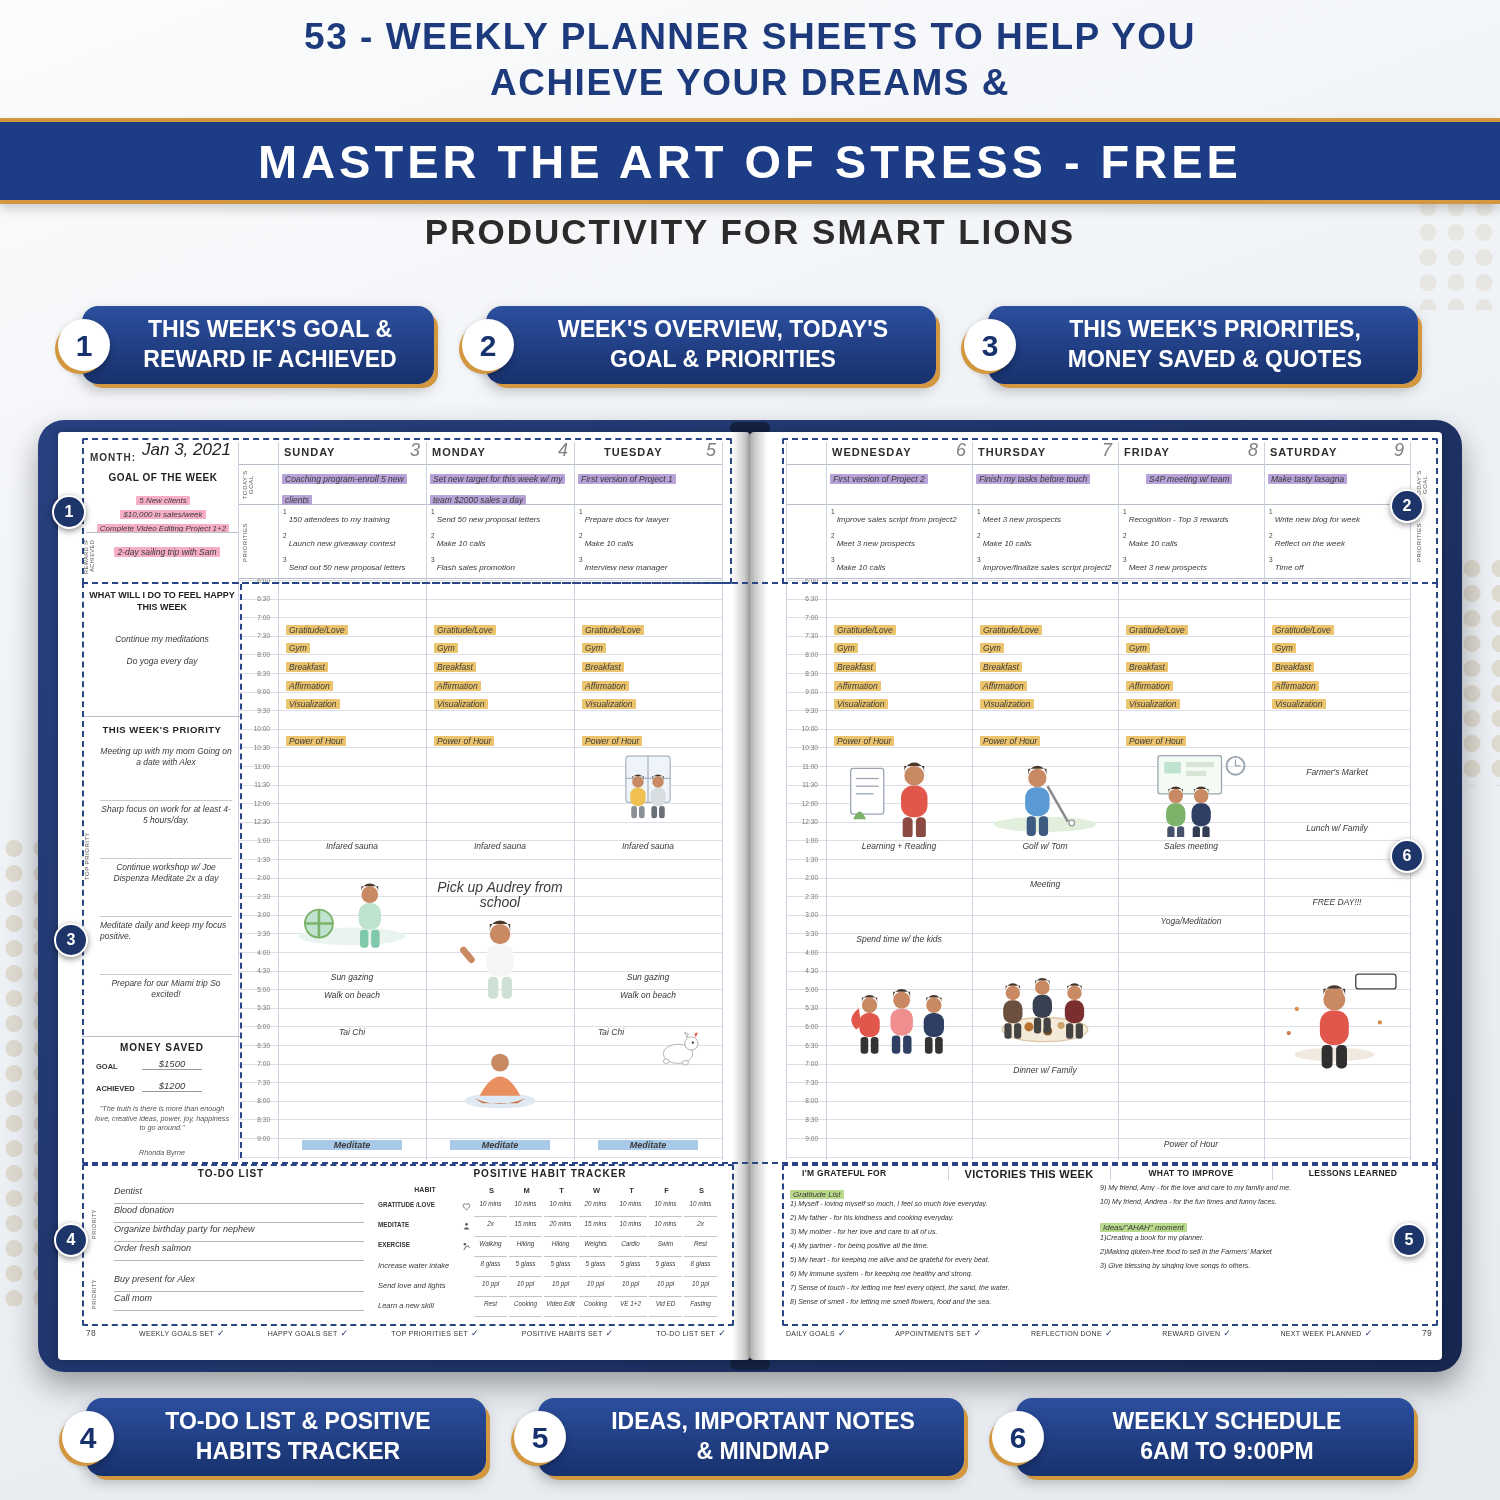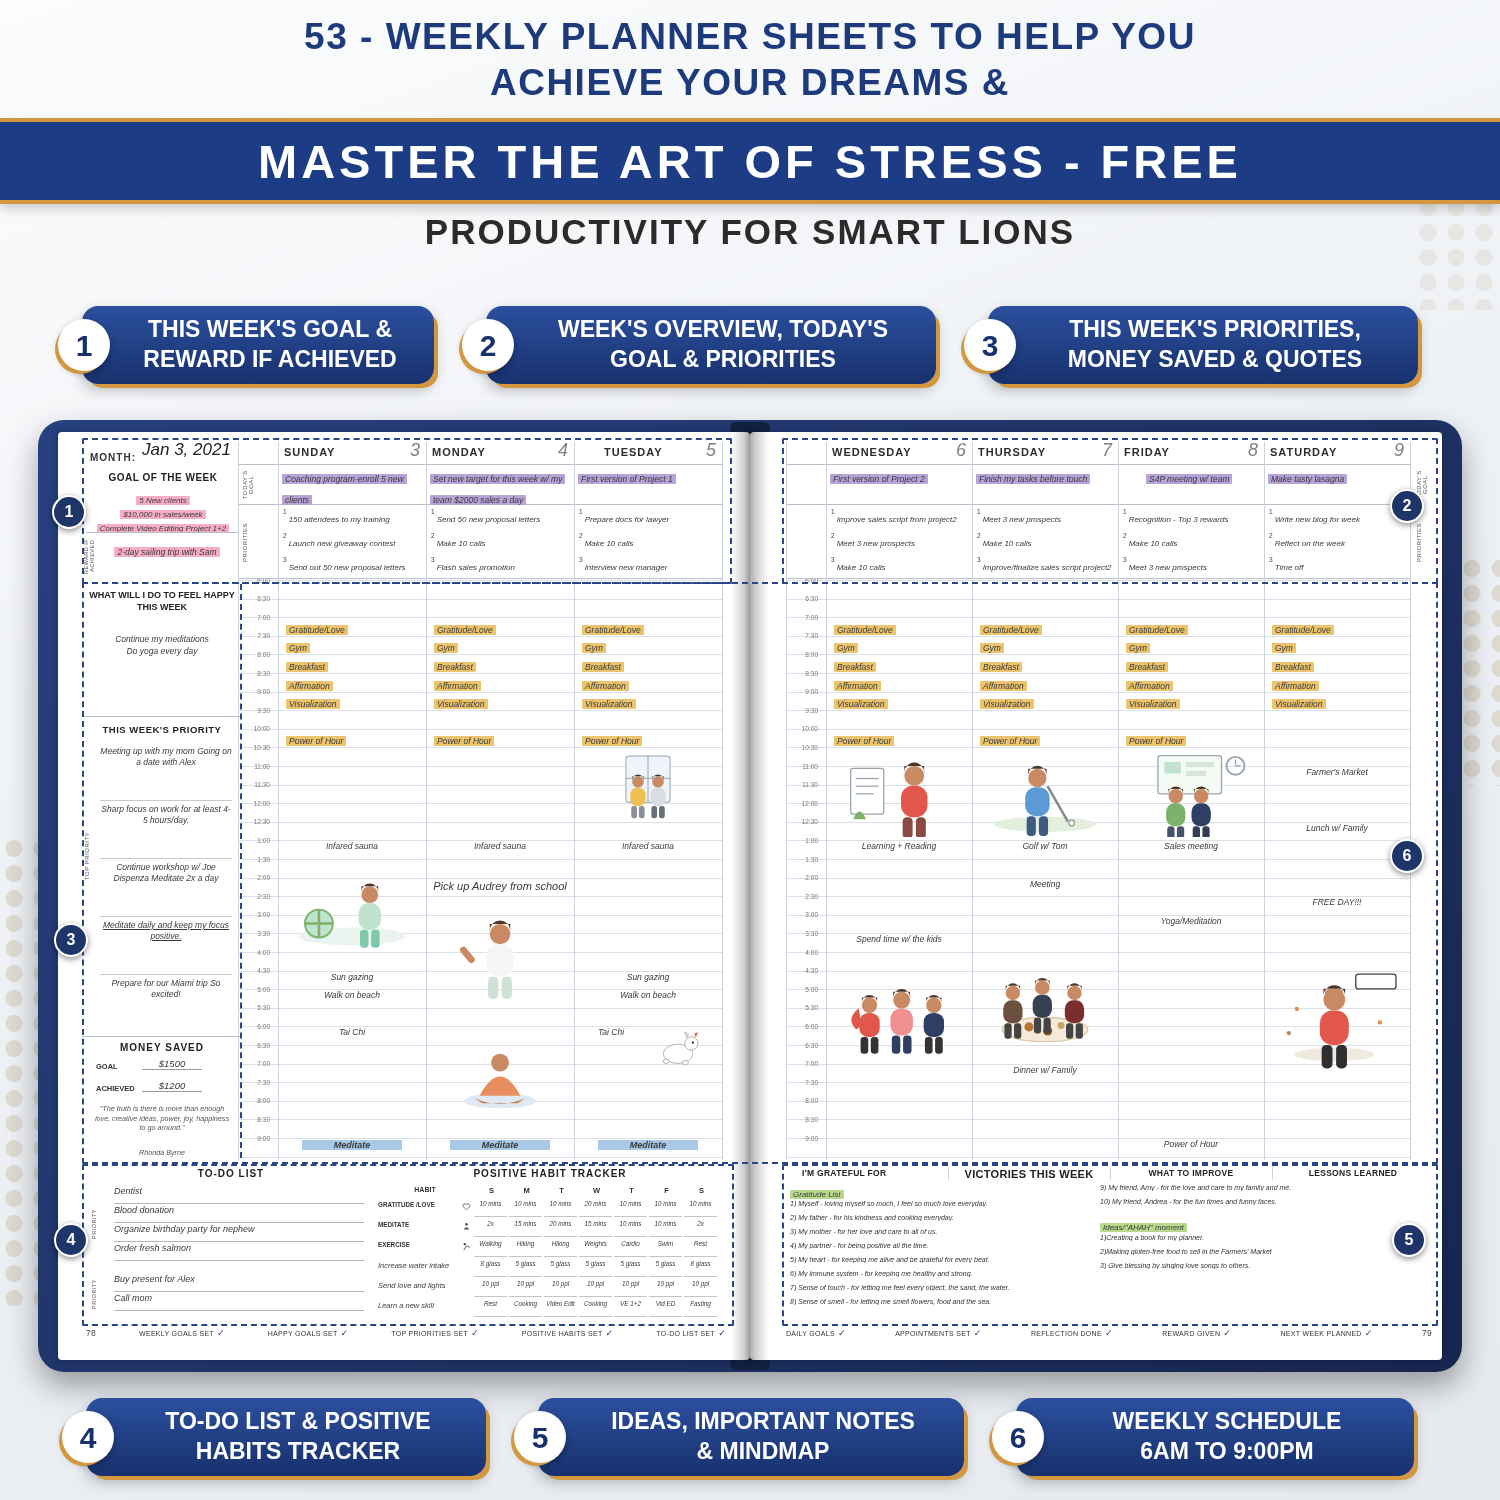--- a/index.html
+++ b/index.html
@@ -244,21 +244,21 @@
         <div style="position: absolute; left: 393px; top: 88px; width: 138px; line-height: 1.1;"><span style="font-size: 6.5px; vertical-align: top; margin-right: 2px; color: rgb(68, 68, 68);">1</span><span class="hand" style="font-size: 8px;">Send 50 new proposal letters</span></div>
         <div style="position: absolute; left: 393px; top: 112px; width: 138px; line-height: 1.1;"><span style="font-size: 6.5px; vertical-align: top; margin-right: 2px; color: rgb(68, 68, 68);">2</span><span class="hand" style="font-size: 8px;">Make 10 calls</span></div>
         <div style="position: absolute; left: 393px; top: 136px; width: 138px; line-height: 1.1;"><span style="font-size: 6.5px; vertical-align: top; margin-right: 2px; color: rgb(68, 68, 68);">3</span><span class="hand" style="font-size: 8px;">Flash sales promotion</span></div>
         <div style="position: absolute; left: 396px; top: 198.7px; width: 132px;"><span class="hl hand" style="background: rgb(236, 196, 109); font-size: 8.5px;">Gratitude/Love</span></div>
         <div style="position: absolute; left: 396px; top: 217.3px; width: 132px;"><span class="hl hand" style="background: rgb(236, 196, 109); font-size: 8.5px;">Gym</span></div>
         <div style="position: absolute; left: 396px; top: 235.9px; width: 132px;"><span class="hl hand" style="background: rgb(236, 196, 109); font-size: 8.5px;">Breakfast</span></div>
         <div style="position: absolute; left: 396px; top: 254.5px; width: 132px;"><span class="hl hand" style="background: rgb(236, 196, 109); font-size: 8.5px;">Affirmation</span></div>
         <div style="position: absolute; left: 396px; top: 273.1px; width: 132px;"><span class="hl hand" style="background: rgb(236, 196, 109); font-size: 8.5px;">Visualization</span></div>
         <div style="position: absolute; left: 396px; top: 310.3px; width: 132px;"><span class="hl hand" style="background: rgb(236, 196, 109); font-size: 8.5px;">Power of Hour</span></div>
         <div class="hand" style="position: absolute; left: 390px; top: 422.4px; width: 144px; text-align: center; font-size: 8.5px; line-height: 1.1;">Infared sauna</div>
-        <div class="hand" style="position: absolute; left: 390px; top: 459.6px; width: 144px; text-align: center; font-size: 11px; line-height: 1.1;">Pick up Audrey from school</div>
+        <div class="hand" style="position: absolute; left: 390px; top: 459.6px; width: 144px; text-align: center; font-size: 14px; line-height: 1.1;">Pick up Audrey from school</div>
         <div style="position: absolute; left: 394px; top: 477.2px; width: 136px; height: 107.6px;"><svg viewBox="0 0 100 70" width="100%" height="100%" preserveAspectRatio="xMidYMid meet">
             <g transform="translate(50,44) scale(1.25)">
               <circle cx="0" cy="-17" r="6" fill="#c98a63"></circle>
               <path d="M-6 -19 a6 6 0 0 1 12 0 l0 -4 -12 0 z" fill="#4a3728"></path>
               <rect x="-8" y="-11" width="16" height="19" rx="7" fill="#f3f6f3"></rect>
               <rect x="-7" y="8" width="6" height="13" rx="2.5" fill="#cfe0d5"></rect>
               <rect x="1" y="8" width="6" height="13" rx="2.5" fill="#cfe0d5"></rect>
             </g>
             <rect x="-17" y="-27" width="5" height="14" rx="2.5" fill="#c98a63" transform="translate(50,44) rotate(-40)"></rect>
           </svg></div>
@@ -490,28 +490,28 @@
           </svg></div>
         <div style="position: absolute; left: 50px; top: 52px; width: 150px; font-size: 10px; font-weight: bold; text-align: center; letter-spacing: 0.5px; color: rgb(34, 34, 34);">GOAL OF THE WEEK</div>
         <div style="position: absolute; left: 54px; top: 68px; width: 142px; text-align: center; line-height: 1.2;"><span class="hl hand" style="background: rgb(246, 174, 199); font-size: 8px;">5 New clients</span></div>
         <div style="position: absolute; left: 54px; top: 82px; width: 142px; text-align: center; line-height: 1.2;"><span class="hl hand" style="background: rgb(246, 174, 199); font-size: 8px;">$10,000 in sales/week</span></div>
         <div style="position: absolute; left: 54px; top: 96px; width: 142px; text-align: center; line-height: 1.2;"><span class="hl hand" style="background: rgb(246, 174, 199); font-size: 8px;">Complete Video Editing Project 1+2</span></div>
         <div class="hardline" style="left: 48px; top: 112px; width: 152px;"></div>
         <div class="vtext" style="left: 46px; top: 114px; height: 44px; width: 11px; font-size: 5.5px;">REWARD IF ACHIEVED</div>
         <div style="position: absolute; left: 62px; top: 120px; width: 134px; text-align: center; line-height: 1.3;"><span class="hl hand" style="background: rgb(246, 174, 199); font-size: 8.5px;">2-day sailing trip with Sam</span></div>
         <div style="position: absolute; left: 50px; top: 170px; width: 148px; font-size: 9px; font-weight: bold; text-align: center; line-height: 1.3; color: rgb(34, 34, 34);">WHAT WILL I DO TO FEEL HAPPY THIS WEEK</div>
         <div class="hand" style="position: absolute; left: 50px; top: 214px; width: 148px; font-size: 8.5px; text-align: center;">Continue my meditations</div>
-        <div class="hand" style="position: absolute; left: 50px; top: 226px; width: 148px; font-size: 8.5px; text-align: center;">Do yoga every day</div>
+        <div class="hand" style="position: absolute; left: 50px; top: 236px; width: 148px; font-size: 8.5px; text-align: center;">Do yoga every day</div>
         <div class="hardline" style="left: 44px; top: 296px; width: 160px;"></div>
         <div style="position: absolute; left: 50px; top: 304px; width: 148px; font-size: 9.5px; font-weight: bold; text-align: center; letter-spacing: 0.5px; color: rgb(34, 34, 34);">THIS WEEK'S PRIORITY</div>
         <div class="vtext" style="left: 46px; top: 356px; height: 160px; width: 11px; font-size: 6px;">TOP PRIORITY</div>
         <div class="hand" style="position: absolute; left: 62px; top: 326px; width: 132px; font-size: 8.5px; text-align: center; line-height: 1.25; height: 54px; border-bottom: 1px solid rgb(201, 201, 201);">Meeting up with my mom Going on a date with Alex</div>
         <div class="hand" style="position: absolute; left: 62px; top: 384px; width: 132px; font-size: 8.5px; text-align: center; line-height: 1.25; height: 54px; border-bottom: 1px solid rgb(201, 201, 201);">Sharp focus on work for at least 4-5 hours/day.</div>
         <div class="hand" style="position: absolute; left: 62px; top: 442px; width: 132px; font-size: 8.5px; text-align: center; line-height: 1.25; height: 54px; border-bottom: 1px solid rgb(201, 201, 201);">Continue workshop w/ Joe Dispenza Meditate 2x a day</div>
-        <div class="hand" style="position: absolute; left: 62px; top: 500px; width: 132px; font-size: 8.5px; text-align: center; line-height: 1.25; height: 54px; border-bottom: 1px solid rgb(201, 201, 201); text-decoration: underline;">Meditate daily and keep my focus positive.</div>
+        <div class="hand" style="position: absolute; left: 62px; top: 500px; width: 132px; font-size: 8.5px; text-align: left; line-height: 1.25; height: 54px; border-bottom: 1px solid rgb(201, 201, 201);">Meditate daily and keep my focus positive.</div>
         <div class="hand" style="position: absolute; left: 62px; top: 558px; width: 132px; font-size: 8.5px; text-align: center; line-height: 1.25; height: 54px;">Prepare for our Miami trip So excited!</div>
         <div class="hardline" style="left: 44px; top: 616px; width: 160px;"></div>
         <div style="position: absolute; left: 50px; top: 622px; width: 148px; font-size: 10px; font-weight: bold; text-align: center; letter-spacing: 1px; color: rgb(34, 34, 34);">MONEY SAVED</div>
         <div style="position: absolute; left: 58px; top: 642px; width: 50px; font-size: 7.5px; font-weight: bold; color: rgb(51, 51, 51);">GOAL</div>
         <div class="hand" style="position: absolute; left: 104px; top: 638px; width: 60px; font-size: 9.5px; border-bottom: 1px solid rgb(153, 153, 153); text-align: center;">$1500</div>
         <div style="position: absolute; left: 58px; top: 664px; width: 50px; font-size: 7.5px; font-weight: bold; color: rgb(51, 51, 51);">ACHIEVED</div>
         <div class="hand" style="position: absolute; left: 104px; top: 660px; width: 60px; font-size: 9.5px; border-bottom: 1px solid rgb(153, 153, 153); text-align: center;">$1200</div>
         <div style="position: absolute; left: 54px; top: 684px; width: 140px; font-size: 7.2px; text-align: center; color: rgb(85, 85, 85); line-height: 1.35; font-style: italic;">"The truth is there is more than enough love, creative ideas, power, joy, happiness to go around."</div>
         <div style="position: absolute; left: 54px; top: 728px; width: 140px; font-size: 7.2px; text-align: center; color: rgb(85, 85, 85); font-style: italic;">Rhonda Byrne</div>
         <div class="vtext" style="left: 204px; top: 46px; height: 38px; width: 11px; font-size: 6px;">TODAY'S GOAL</div>

